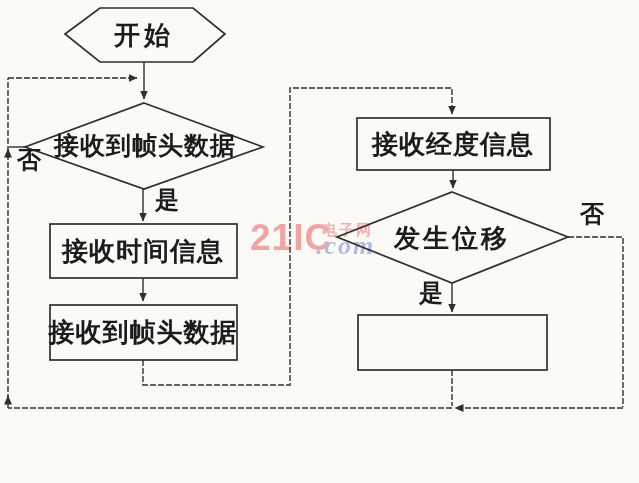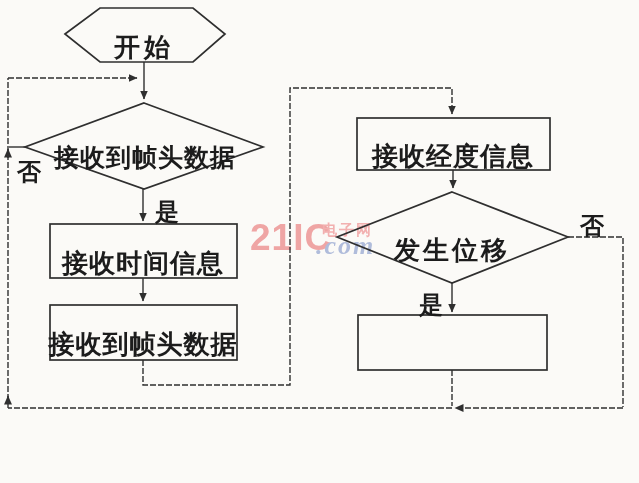--- a/index.html
+++ b/index.html
@@ -1,20 +1,20 @@
 <!DOCTYPE html>
 <html><head>
 <meta charset="utf-8">
 <style>
   html,body{margin:0;padding:0;background:#e8e8e8;}
   #page{position:relative;width:639px;height:483px;background:#fbfaf7;overflow:hidden;
         font-family:"Liberation Serif","DejaVu Serif",serif;}
   #diagram-svg{position:absolute;left:0;top:0;z-index:2;}
   .lbl{position:absolute;transform:translate(-50%,-50%);white-space:nowrap;
-       font-weight:bold;color:#1c1c1c;z-index:3;margin-top:12px;}
+       font-weight:bold;color:#1c1c1c;z-index:3;}
   .node-text{font-size:26px;letter-spacing:1px;}
   .branch-text{font-size:24px;}
   #t-start{left:144px;top:35px;letter-spacing:4px;}
   #t-d1{left:145px;top:145px;font-size:25px;}
   #t-no1{left:29px;top:160px;}
   #t-yes1{left:167px;top:200px;}
   #t-b1{left:143px;top:251px;font-family:Liberation Serif, serif;}
   #t-b2{left:143px;top:332px;}
   #t-b3{left:453px;top:144px;}
   #t-d2{left:452px;top:238px;letter-spacing:3px;}

